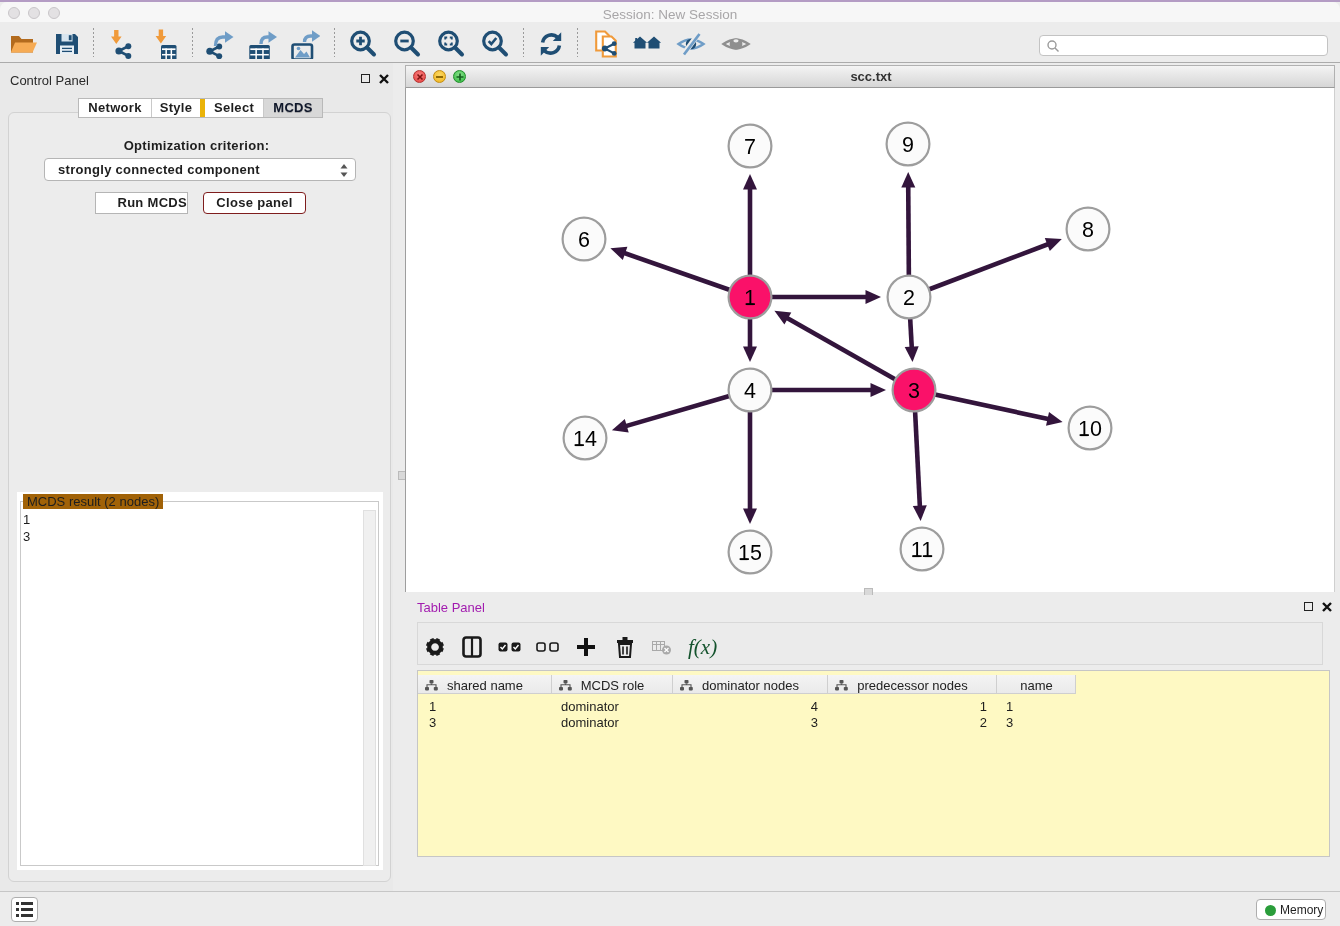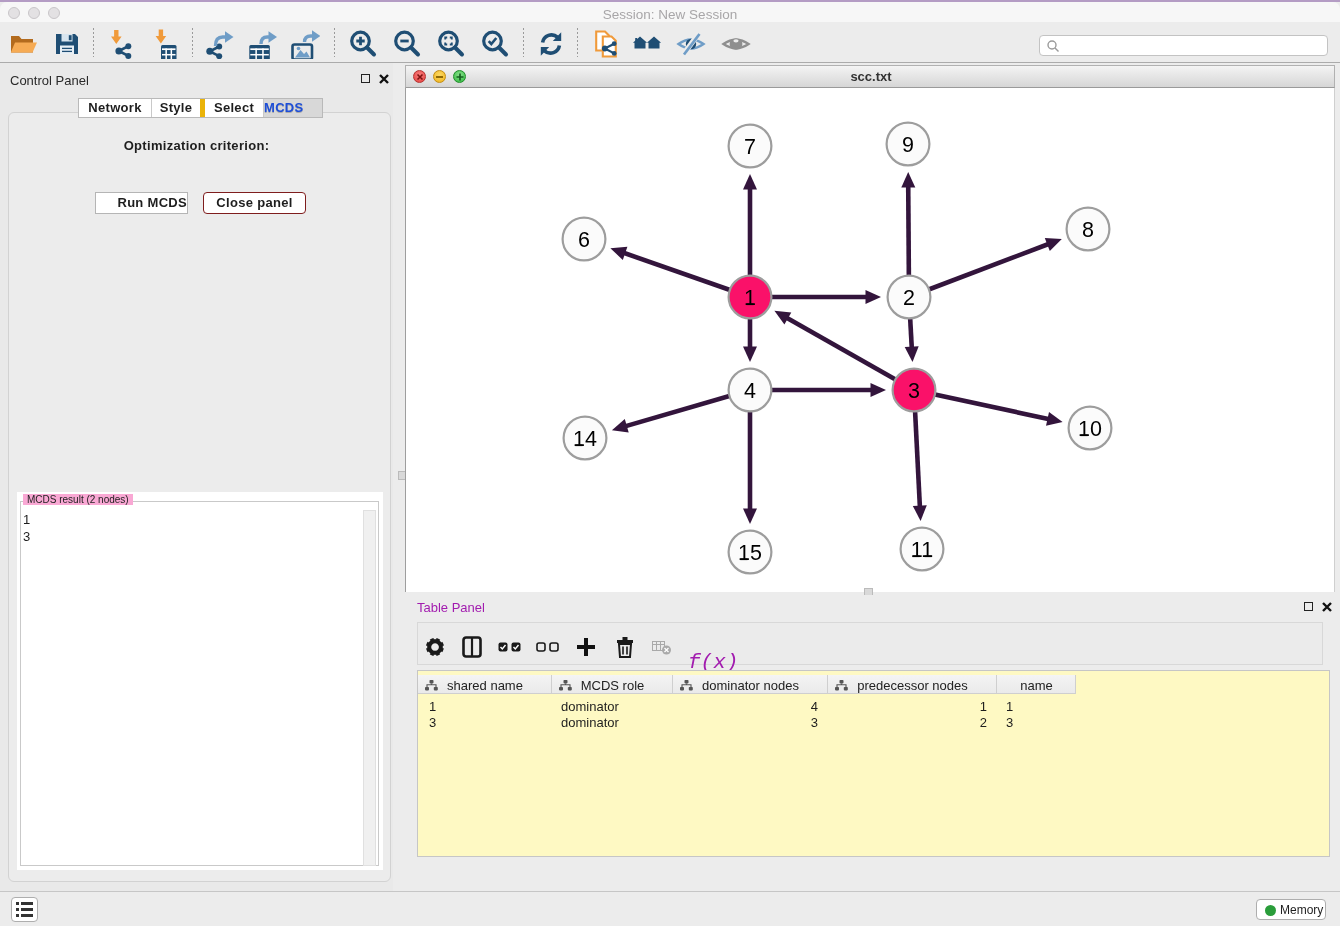--- a/index.html
+++ b/index.html
@@ -139,29 +139,36 @@
   <svg class="abs" style="left:378px;top:10px" width="12" height="12" viewBox="0 0 12 12">
       <path d="M2 2 L10 10 M10 2 L2 10" stroke="#111" stroke-width="2.4"></path>
     </svg>
 
   <div class="abs" style="left:8px;top:49px;width:383px;height:770px;background:#ececec;border:1px solid #d2d2d2;border-radius:6px"></div>
 
   <div class="abs" style="left:78px;top:35px;width:245px;height:20px;border:1px solid #b9b9b9;border-radius:0;background:#fff;overflow:hidden;display:flex;font-weight:bold;letter-spacing:0.3px">
     <div style="width:73px;text-align:center;line-height:18px;border-right:1px solid #c9c9c9">Network</div>
     <div style="width:53px;text-align:center;line-height:18px;border-right:5px solid #eab308">Style</div>
     <div style="width:59px;text-align:center;line-height:18px;border-right:1px solid #c9c9c9">Select</div>
-    <div style="width:58px;line-height:18px;background:#d8d8d8;color:#1d4ed8;text-shadow:0 1px 0 #aaa">MCDS</div>
+    <div style="width:58px;text-align:center;line-height:18px;background:#d8d8d8;color:#0f172a;text-shadow:0 1px 0 #aaa">MCDS</div>
   </div>
   <div class="abs" style="left:0;top:75px;width:393px;text-align:center;font-size:13px;font-weight:bold;letter-spacing:0.3px">Optimization criterion:</div>
+  <div class="abs" style="left:44px;top:95px;width:312px;height:23px;background:#fff;border:1px solid #b5b5b5;border-radius:4px">
+    <div style="position:absolute;left:13px;top:3px;font-size:13px;font-weight:bold;letter-spacing:0.3px">strongly connected component</div>
+    <svg style="position:absolute;right:6px;top:4px" width="10" height="15" viewBox="0 0 10 15">
+        <path d="M5 1 L8.5 5.5 L1.5 5.5 Z" fill="#555"></path>
+        <path d="M5 14 L8.5 9.5 L1.5 9.5 Z" fill="#555"></path>
+      </svg>
+  </div>
   <div class="abs" style="left:95px;top:129px;width:93px;height:22px;background:#fff;border:1px solid #b5b5b5;border-radius:0;text-align:right;line-height:20px;font-weight:bold;letter-spacing:0.3px">Run MCDS</div>
   <div class="abs" style="left:203px;top:129px;width:103px;height:22px;background:#fff;border:1px solid #7f1d1d;border-radius:4px;text-align:center;line-height:20px;font-weight:bold;letter-spacing:0.3px">Close panel</div>
 
   <div class="abs" style="left:17px;top:429px;width:366px;height:378px;background:#fff"></div>
   <div class="abs" style="left:20px;top:438px;width:359px;height:365px;border:1px solid #c9c9c9"></div>
-  <div class="abs" style="left:23px;top:431px;background:#f9a8d4;padding:0 4px;font-size:10px">MCDS result (2 nodes)</div>
+  <div class="abs" style="left:23px;top:431px;background:#a16207;padding:0 4px;font-size:13px">MCDS result (2 nodes)</div>
   <div class="abs" style="left:363px;top:447px;width:13px;height:356px;background:#f0f0f0;border:1px solid #e0e0e0"></div>
   <div class="abs" style="left:23px;top:449px;font-size:13px">1</div>
   <div class="abs" style="left:23px;top:466px;font-size:13px">3</div>
 </div>
 
 <div class="abs" style="left:398px;top:471px;width:8px;height:9px;background:#d9d9d9;border:1px solid #bbb"></div>
 
 <div class="abs" style="left:405px;top:65px;width:930px;height:527px">
   <div class="abs" style="left:0;top:0;width:930px;height:23px;background:linear-gradient(#f4f4f4,#d6d6d6);border:1px solid #b1b1b1;border-bottom:1px solid #9a9a9a">
     <div class="abs" style="left:0;top:3px;width:930px;text-align:center;font-size:13px;font-weight:bold;color:#333">scc.txt</div>
@@ -290,21 +297,21 @@
       <line x1="11" y1="10.5" x2="11" y2="18.5" stroke="#1a1a1a" stroke-width="1.6"></line>
     </svg>
 <svg class="abs" style="left:247px;top:46px" width="20" height="14" viewBox="0 0 20 14">
       <rect x="0.5" y="0.5" width="12" height="9" fill="none" stroke="#a9a9a9" stroke-width="1"></rect>
       <line x1="0.5" y1="3.5" x2="12.5" y2="3.5" stroke="#a9a9a9"></line>
       <line x1="4.5" y1="0.5" x2="4.5" y2="9.5" stroke="#a9a9a9"></line>
       <line x1="8.5" y1="0.5" x2="8.5" y2="9.5" stroke="#a9a9a9"></line>
       <circle cx="14.5" cy="9" r="4.5" fill="#a9a9a9"></circle>
       <path d="M12.5 7 L16.5 11 M16.5 7 L12.5 11" stroke="#fff" stroke-width="1.3"></path>
     </svg>
-<div class="abs" style="left:283px;top:56px;font-family:Liberation Mono, monospace;font-style:italic;font-size:21px;color:#a21caf">f(x)</div>
+<div class="abs" style="left:283px;top:40px;font-family:Liberation Serif, serif;font-style:italic;font-size:21px;color:#14532d">f(x)</div>
   <div class="abs" style="left:12px;top:75px;width:913px;height:187px;background:#fef9c3;border:1px solid #c6c6c6">
 <div style="position:absolute;left:0;top:4px;width:658px;height:19px;background:linear-gradient(#f4f4f4,#eaeaea);border-bottom:1px solid #cfcfcf"></div>
 <div style="position:absolute;left:0px;top:4px;width:134px;height:20px;border-right:1px solid #cfcfcf;height:19px"></div>
 <div style="position:absolute;left:7px;top:8px"><svg width="13" height="11" viewBox="0 0 13 11">
           <rect x="4.5" y="0" width="4" height="3.4" rx="0.8" fill="#555"></rect>
           <rect x="0" y="7" width="4" height="3.4" rx="0.8" fill="#555"></rect>
           <rect x="8.8" y="7" width="4" height="3.4" rx="0.8" fill="#555"></rect>
           <path d="M2 7 L2 4.8 L11 4.8 L11 7 M6.5 3.4 L6.5 4.8" stroke="#555" fill="none" stroke-width="1.1"></path>
         </svg></div>
 <div style="position:absolute;left:0px;top:7px;width:134px;text-align:center;font-size:13px;color:#222">shared name</div>

